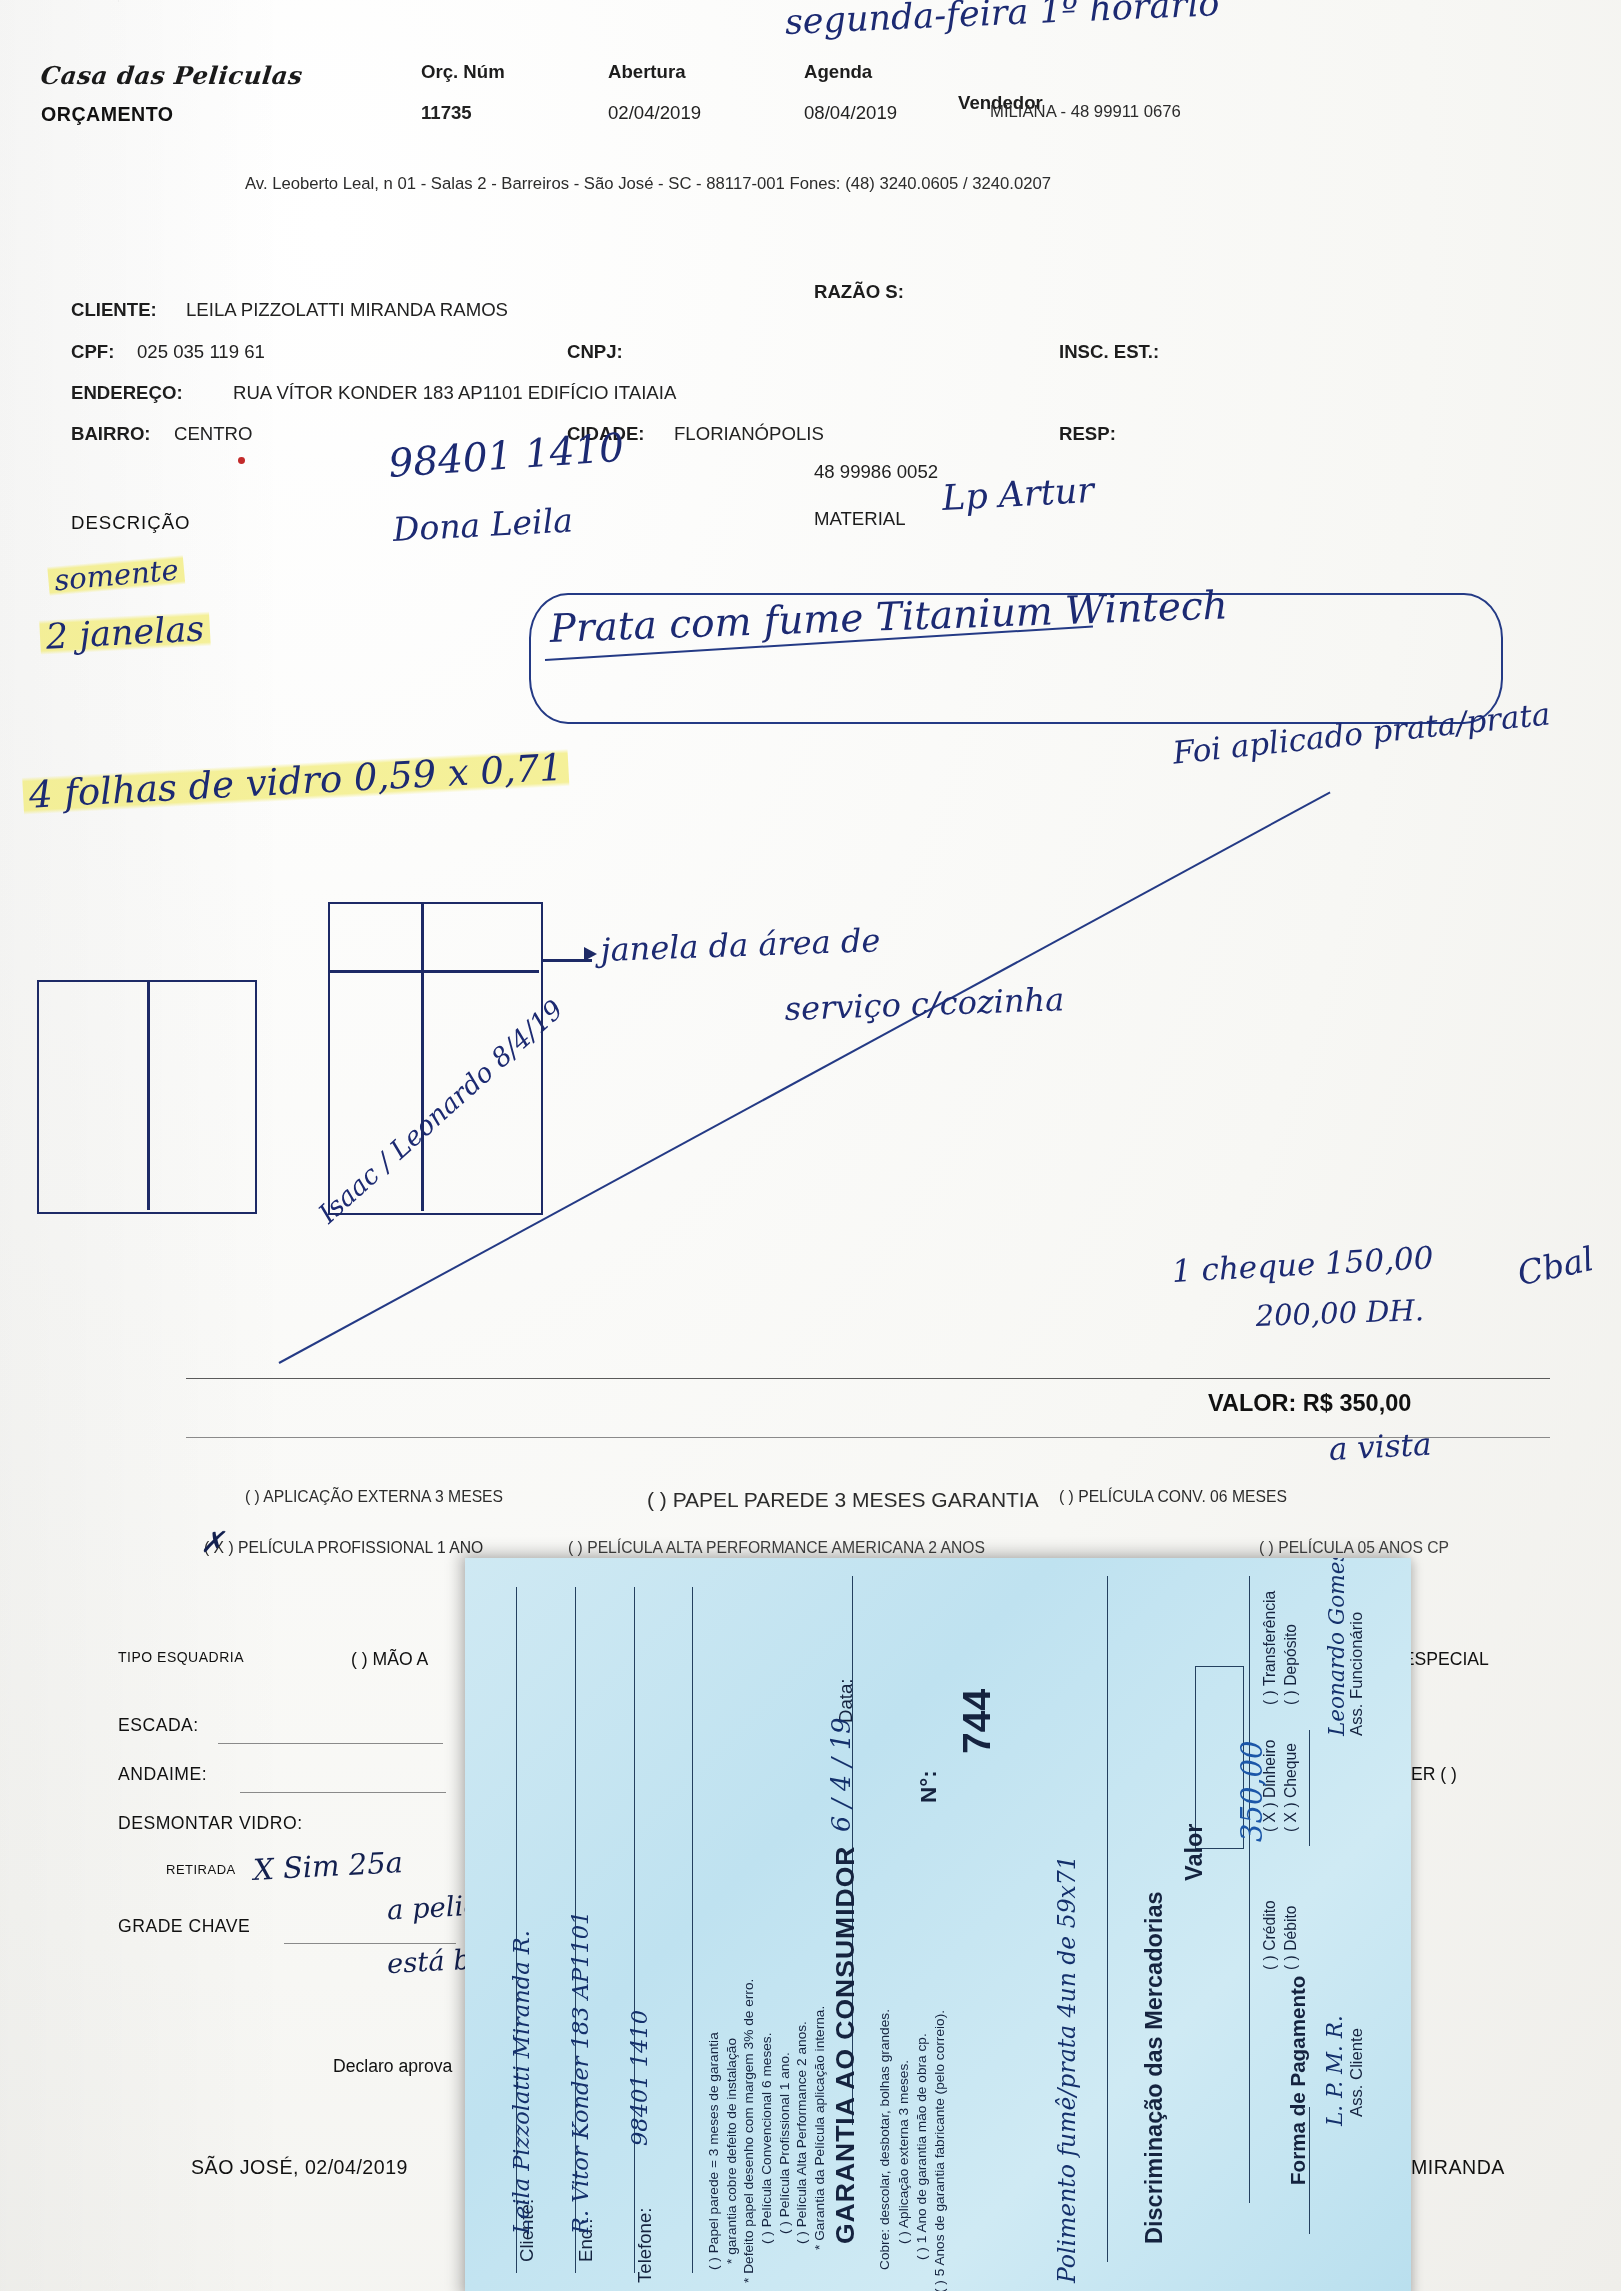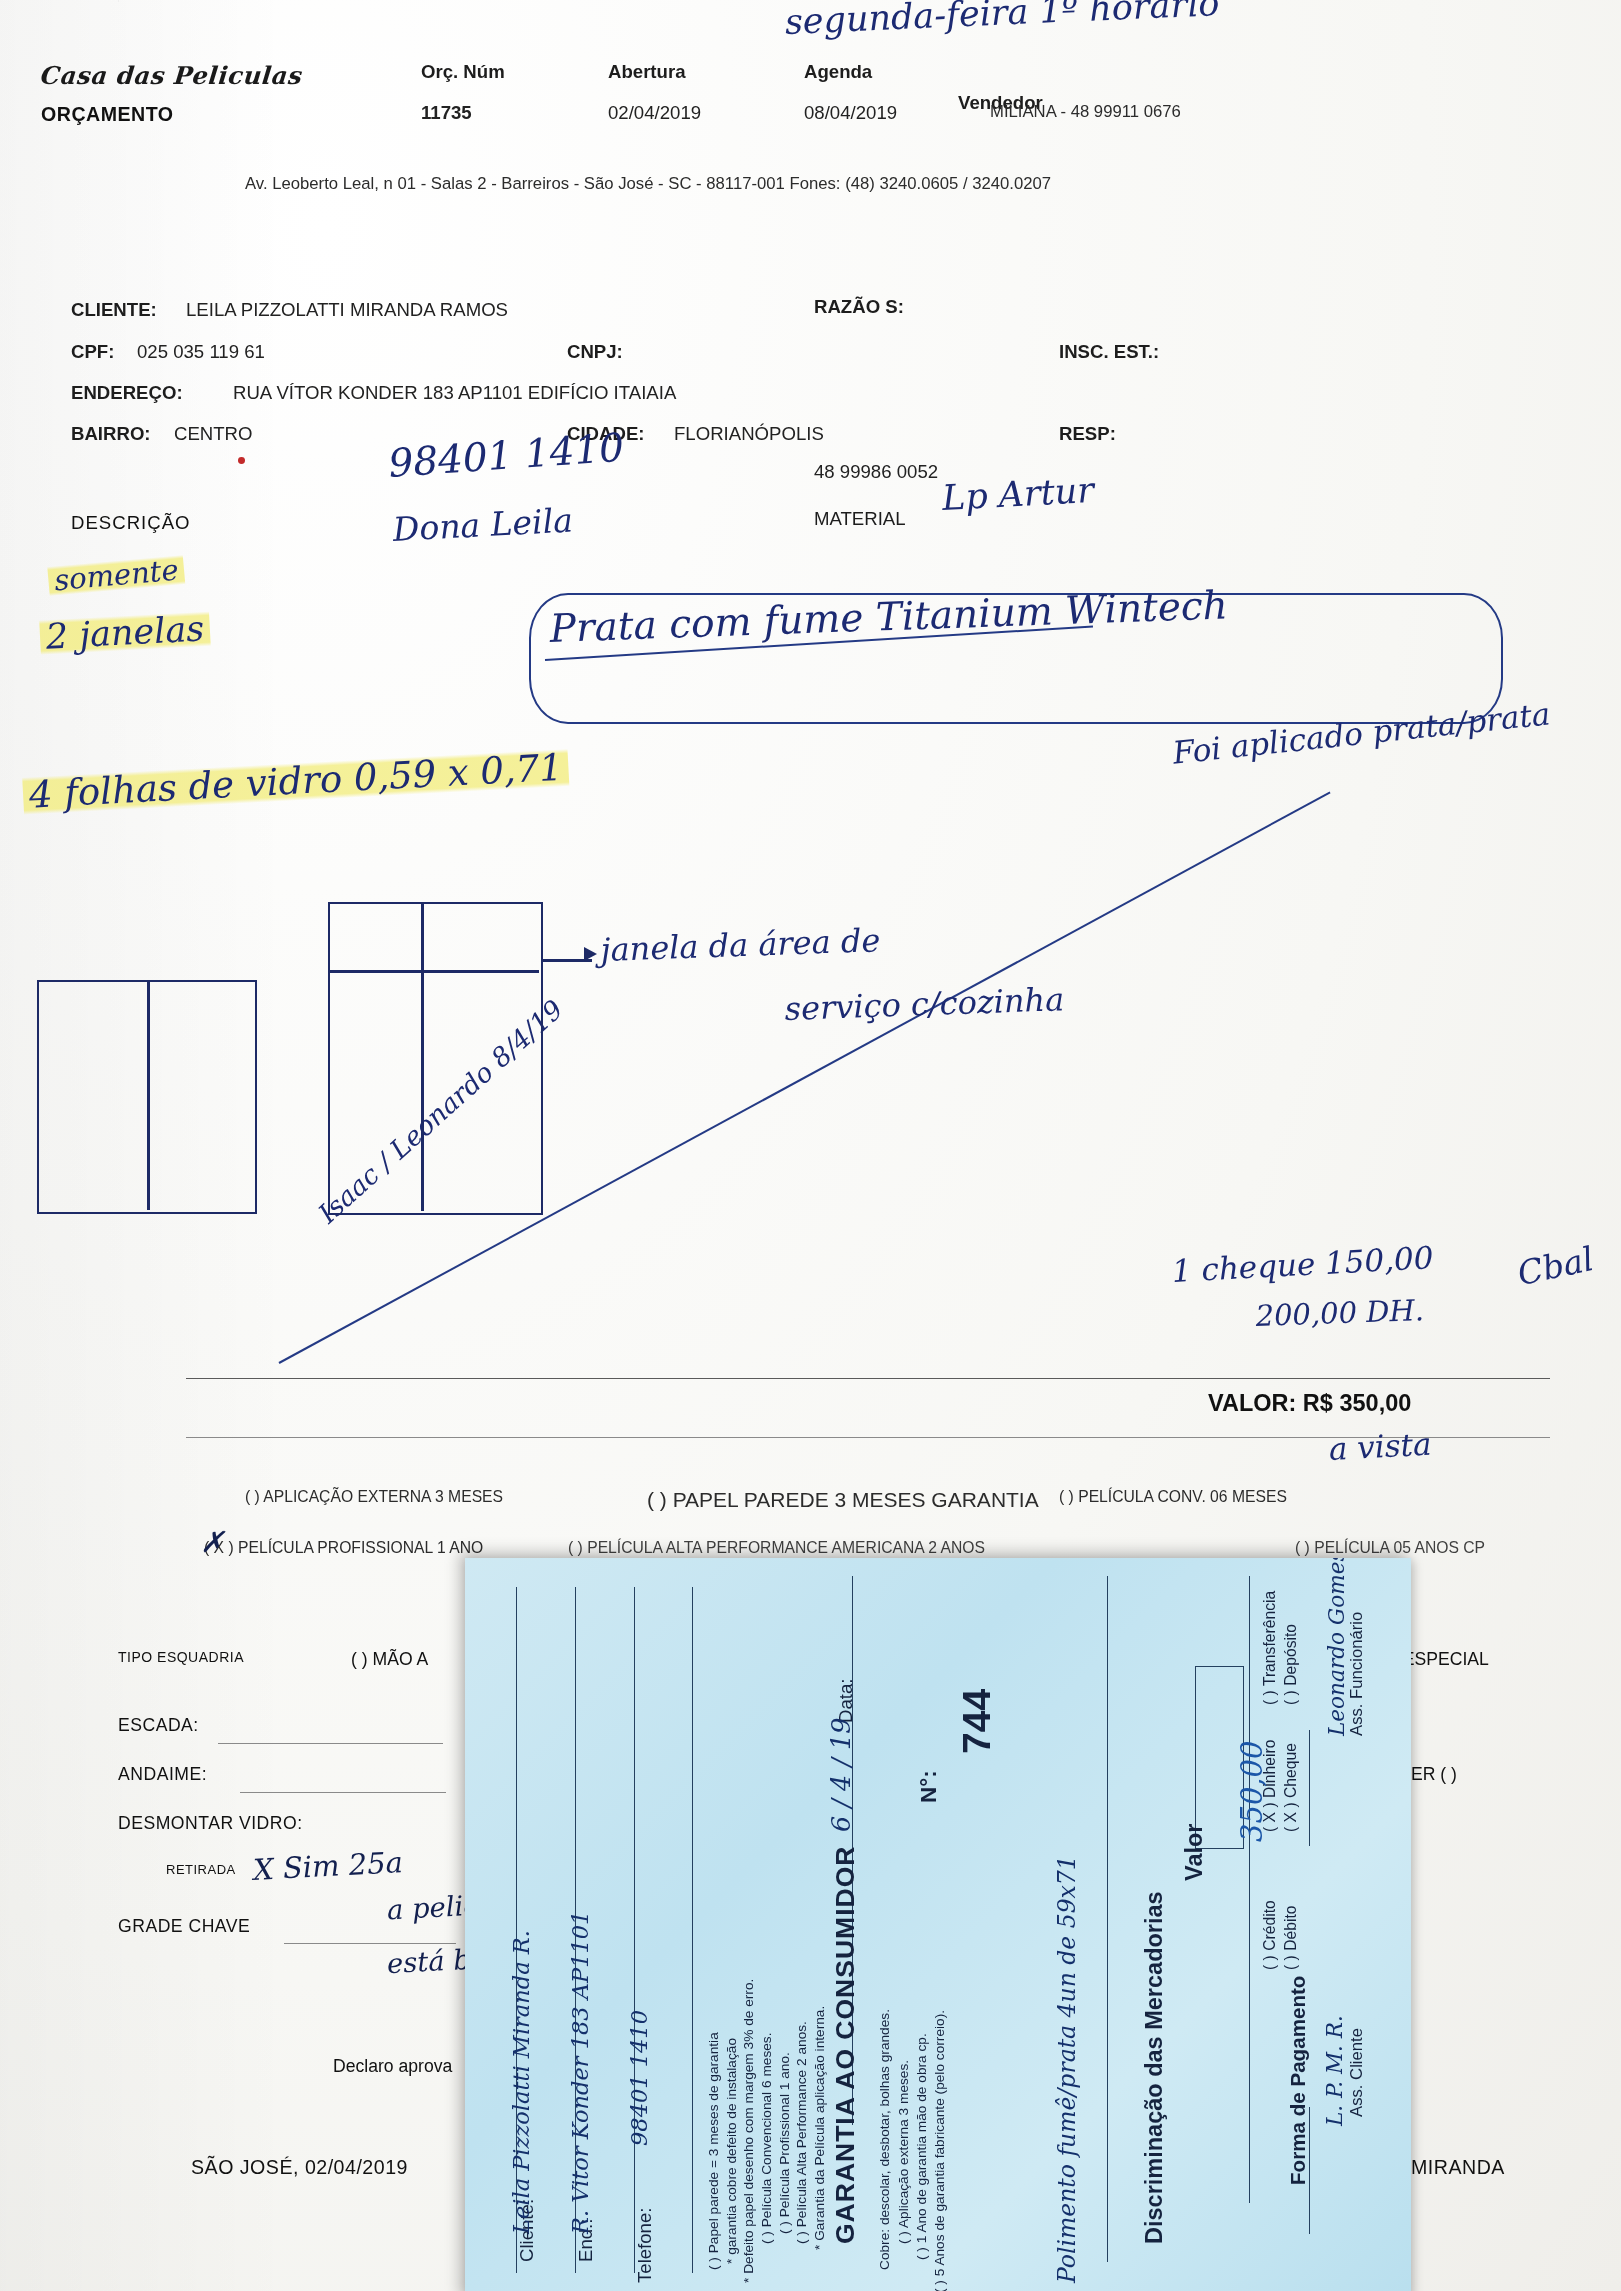--- a/index.html
+++ b/index.html
@@ -127,21 +127,21 @@
 
   <div class="abs lbl" style="left:71px;top:299px;">CLIENTE:</div>
   <div class="abs val" style="left:186px;top:299px;">LEILA PIZZOLATTI MIRANDA RAMOS</div>
 
   <div class="abs lbl" style="left:71px;top:341px;">CPF:</div>
   <div class="abs val" style="left:137px;top:341px;">025 035 119 61</div>
 
   <div class="abs lbl" style="left:567px;top:341px;">CNPJ:</div>
   <div class="abs val" style="left:659px;top:341px;"></div>
 
-  <div class="abs lbl" style="left:814px;top:296px;">RAZÃO S:</div>
+  <div class="abs lbl" style="left:814px;top:281px;">RAZÃO S:</div>
   <div class="abs val" style="left:941px;top:299px;"></div>
 
   <div class="abs lbl" style="left:1059px;top:341px;">INSC. EST.:</div>
   <div class="abs val" style="left:1204px;top:341px;"></div>
 
   <div class="abs lbl" style="left:71px;top:382px;">ENDEREÇO:</div>
   <div class="abs val" style="left:233px;top:382px;">RUA VÍTOR KONDER 183 AP1101 EDIFÍCIO ITAIAIA</div>
 
   <div class="abs lbl" style="left:71px;top:423px;">BAIRRO:</div>
   <div class="abs val" style="left:174px;top:423px;">CENTRO</div>
@@ -202,21 +202,21 @@
   <div class="abs" style="left:1208px;top:1390px;font-size:23.5px;font-weight:bold;">VALOR: R$ 350,00</div>
   <div class="rule2" style="left:186px;top:1437px;width:1364px;"></div>
   <div class="abs hand" style="left:1328px;top:1431px;font-size:31px;transform:rotate(-3deg);">a vista</div>
 
   <div class="abs tiny" style="left:245px;top:1488px;font-size:15.7px;">(   ) APLICAÇÃO EXTERNA 3 MESES</div>
   <div class="abs tiny" style="left:647px;top:1488px;font-size:21px;">(   ) PAPEL PAREDE 3 MESES GARANTIA</div>
   <div class="abs tiny" style="left:1059px;top:1488px;font-size:15.7px;">(   ) PELÍCULA CONV. 06 MESES</div>
 
   <div class="abs tiny" style="left:204px;top:1539px;font-size:15.7px;">( X ) PELÍCULA PROFISSIONAL 1 ANO</div>
   <div class="abs tiny" style="left:568px;top:1539px;font-size:15.7px;opacity:0.9;">(   ) PELÍCULA ALTA PERFORMANCE AMERICANA 2 ANOS</div>
-  <div class="abs tiny" style="left:1259px;top:1539px;font-size:15.7px;opacity:0.9;margin-left:36px;">(   ) PELÍCULA 05 ANOS CP</div>
+  <div class="abs tiny" style="left:1259px;top:1539px;font-size:15.7px;opacity:0.9;">(   ) PELÍCULA 05 ANOS CP</div>
   <div class="abs hand2" style="left:200px;top:1525px;font-size:29px;">✗</div>
 
   <div class="abs" style="left:118px;top:1649px;font-size:14px;letter-spacing:0.5px;">TIPO ESQUADRIA</div>
   <div class="abs" style="left:351px;top:1649px;font-size:17.6px;">(   ) MÃO A</div>
   <div class="abs" style="left:1392px;top:1649px;font-size:17.6px;">) ESPECIAL</div>
 
   <div class="abs" style="left:118px;top:1715px;font-size:17.6px;letter-spacing:0.5px;">ESCADA:</div>
   <div class="rule2" style="left:218px;top:1743px;width:225px;"></div>
 
   <div class="abs" style="left:118px;top:1764px;font-size:17.6px;letter-spacing:0.5px;">ANDAIME:</div>

